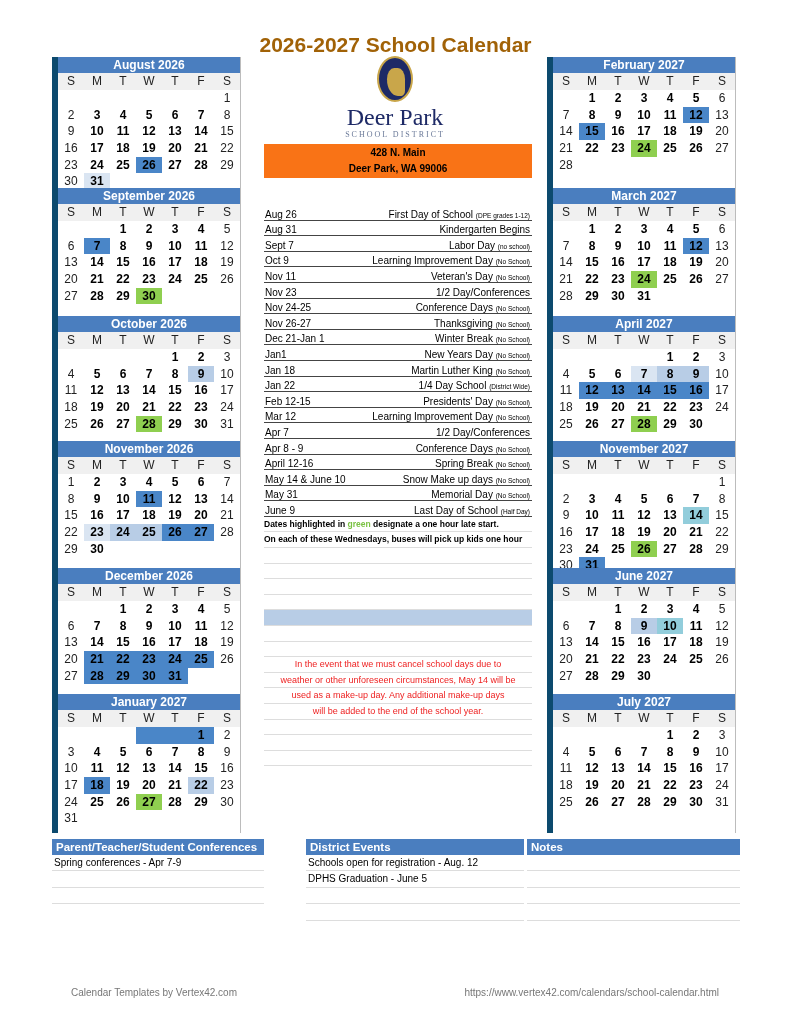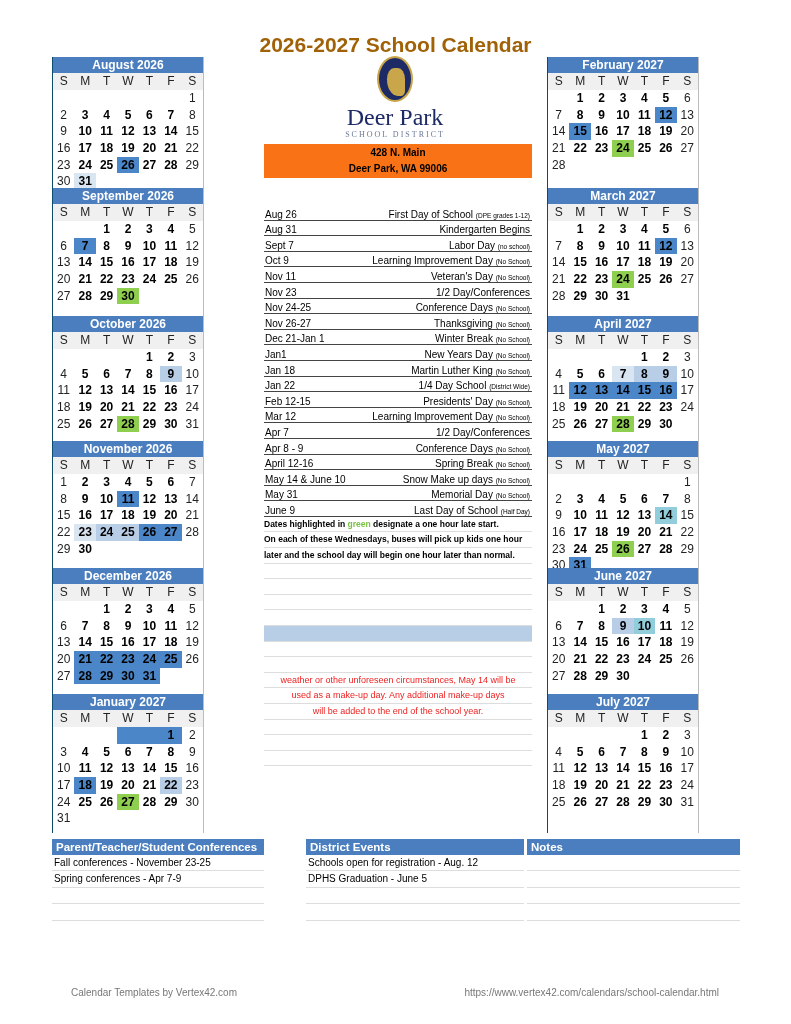--- a/index.html
+++ b/index.html
@@ -1,18 +1,18 @@
 <!DOCTYPE html>
 <html><head>
 <meta charset="utf-8">
 <style>
   * { box-sizing: border-box; margin: 0; padding: 0; }
   body { width: 791px; height: 1024px; background: #fff; font-family: "Liberation Sans", sans-serif; position: relative; overflow: hidden; color: #000; }
   .title { position: absolute; left: 0; width: 791px; top: 33px; text-align: center; font-size: 21px; font-weight: bold; color: #a16207; }
-  .month { position: absolute; width: 152px; border-left: 1px solid #0c4a6e; border-right: 1px solid #bcbcbc; }
+  .month { position: absolute; width: 189px; border-left: 6px solid #0c4a6e; border-right: 1px solid #bcbcbc; }
   .month .mhead { background: #4a7ebf; color: #fff; font-weight: bold; font-size: 12px; text-align: center; height: 16px; line-height: 16px; }
   .month .dow { display: grid; grid-template-columns: repeat(7, 1fr); background: #f0f0f0; font-size: 12px; height: 17px; line-height: 17px; text-align: center; color: #222; }
   .month .grid { display: grid; grid-template-columns: repeat(7, 1fr); grid-auto-rows: 16.7px; font-size: 12px; text-align: center; }
   .month .grid div { line-height: 16.7px; }
   .wd { font-weight: bold; }
   .we { font-weight: normal; color: #222; }
   .hl-blue { background: #4a86c8; }
   .hl-light { background: #b8cde6; }
   .hl-pale { background: #dae5f2; }
   .hl-green { background: #8fcf50; }
@@ -500,21 +500,21 @@
         <div class="wd">26</div>
         <div class="wd">27</div>
         <div class="wd hl-green">28</div>
         <div class="wd">29</div>
         <div class="wd">30</div>
         <div></div>
         <div></div>
       </div>
     </div>
     <div class="month" style="left: 547px; top: 441px; height: 139.2px;">
-      <div class="mhead">May 2027</div>
+      <div class="mhead">November 2027</div>
       <div class="dow">
         <div>S</div>
         <div>M</div>
         <div>T</div>
         <div>W</div>
         <div>T</div>
         <div>F</div>
         <div>S</div>
       </div>
       <div class="grid">
@@ -753,39 +753,38 @@
         <span class="d">May 31</span>
         <span class="t"><span>Memorial Day</span> <small>(No School)</small></span>
       </div>
       <div class="ev">
         <span class="d">June 9</span>
         <span class="t"><span>Last Day of School</span> <small>(Half Day)</small></span>
       </div>
     </div>
   <div class="note"><span>Dates highlighted in </span><span class="green">green</span><span> designate a one hour late start.</span></div>
   <div class="note">On each of these Wednesdays, buses will pick up kids one hour</div>
-  <div class="note">later and the school day will begin one hour later than normal.</div>
   <div class="blankline"></div>
   <div class="blankline"></div>
   <div class="blankline"></div>
   <div class="blankline"></div>
   <div class="blankline band"></div>
   <div class="blankline"></div>
   <div class="blankline"></div>
+  <div class="redline">In the event that we  must cancel school days due to</div>
   <div class="redline">weather or other unforeseen circumstances, May 14 will be</div>
   <div class="redline">used as a make-up day. Any additional make-up days</div>
   <div class="redline">will be added to the end of the school year.</div>
   <div class="blankline"></div>
   <div class="blankline"></div>
   <div class="blankline"></div>
 </div>
 
 <div class="panel" style="left:52px;width:212px;">
   <div class="ph">Parent/Teacher/Student Conferences</div>
-  <div class="pl">Fall conferences - November 23-25</div>
   <div class="pl">Spring conferences - Apr 7-9</div>
   <div class="pl"></div>
   <div class="pl"></div>
 </div>
 <div class="panel" style="left:286px;width:218px;margin-left:20px;">
   <div class="ph">District Events</div>
   <div class="pl">Schools open for registration - Aug. 12</div>
   <div class="pl">DPHS Graduation - June 5</div>
   <div class="pl"></div>
   <div class="pl"></div>

